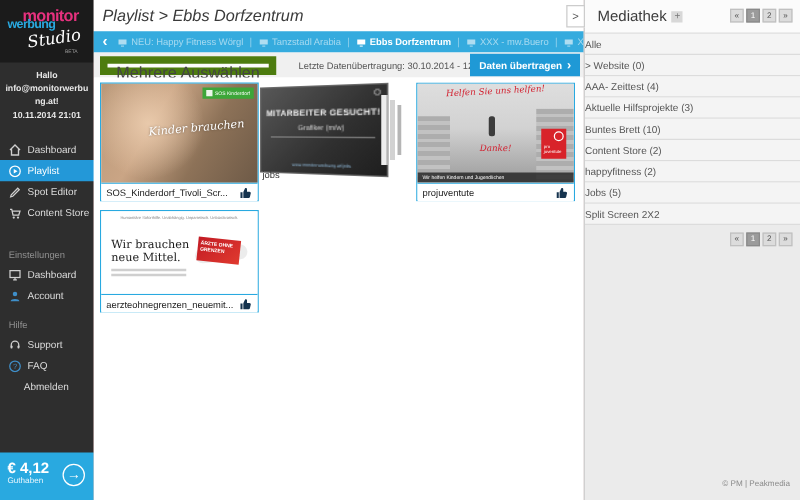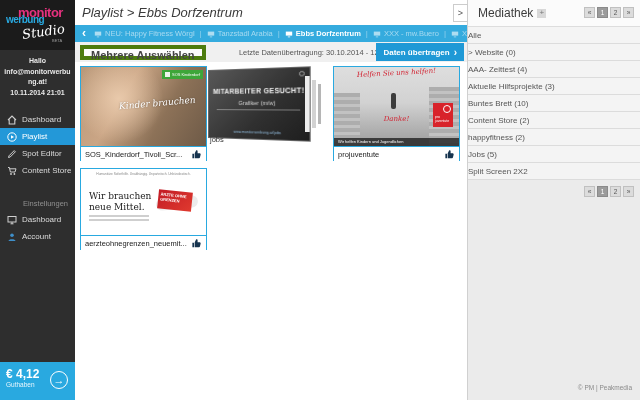--- a/index.html
+++ b/index.html
@@ -12,41 +12,41 @@
   .logo-block { position:relative; height:50px; background:#1b1b1b; overflow:hidden; }
   .logo-monitor { position:absolute; left:18px; top:5px; font-size:13px; font-weight:bold; color:#e6317e; letter-spacing:-0.5px; }
   .logo-werbung { position:absolute; left:6px; top:14px; font-size:10px; font-weight:bold; color:#29a9e0; letter-spacing:-0.5px; }
   .logo-studio { position:absolute; left:22px; top:24px; font-size:13px; font-style:italic; font-family:"DejaVu Serif", serif; color:#fff; transform:rotate(-8deg); }
   .logo-beta { position:absolute; left:52px; top:38px; font-size:4px; color:#999; }
   .user-block { padding:6px 3px 0 3px; text-align:center; font-size:7px; font-weight:bold; color:#e8e8e8; line-height:1.5; }
   .nav { position:absolute; left:0; top:100px; width:88px;margin-top:11px; }
   .nav-item { display:flex; align-items:center; gap:5px; height:17px; padding-left:7px; font-size:8px; color:#dcdcdc; cursor:pointer; }
   .nav-item.active { background:#2398d8; color:#fff; }
   .nav-item svg { flex:0 0 auto; }
-  .side-section { position:absolute; left:0; width:68px;text-align:right; }
+  .side-section { position:absolute; left:0; width:68px; }
   .section-title { padding-left:7px; font-size:7.5px; color:#8f8f8f; height:14px; line-height:14px; }
   .logout { padding-left:19px; font-size:8px; color:#dcdcdc; height:17px; line-height:17px; cursor:pointer; }
   .balance { position:absolute; left:0; bottom:0; width:75px; height:38px; background:#29a9e0; color:#fff; padding:5px 6px; }
   .balance-amount { font-size:12px; font-weight:bold; }
   .balance-label { font-size:6.5px; color:#e8f6fd; }
   .balance-arrow { position:absolute; right:7px; top:9px; width:18px; height:18px; border:1px solid #fff; border-radius:50%; text-align:center; line-height:17px; font-size:11px; color:#fff; cursor:pointer; }
 
   
   .main { position:absolute; left:75px; top:0; width:392px; height:400px; background:#fff; }
   .main-header { height:25px; background:#fff; display:flex; align-items:center; padding-left:7px; }
   .main-title { font-size:13px; color:#3a3a3a;font-style:italic; }
   .tabbar { height:17px; background:#35abde; display:flex; align-items:center; padding:0 4px; color:#fff; overflow:hidden; white-space:nowrap; }
   .tab-chev { font-size:12px; font-weight:bold; color:#fff; padding:0 3px; cursor:pointer; line-height:15px; }
   .tab { display:flex; align-items:center; gap:3px; padding:0 5px; font-size:7.5px; color:rgba(255,255,255,0.55); cursor:pointer; }
   .tab.active { color:#fff; font-weight:bold; }
   .tab-sep { color:rgba(255,255,255,0.45); font-size:8px; }
   .tab svg { opacity:.6; }
   .tab.active svg { opacity:1; }
   .toolbar { height:20px; background:#f0f0f0; display:flex; align-items:center; padding-left:5px; position:relative; }
-  .btn-multi { height:15px; background:#fcfcfc; border:4px solid #4d7c0f; font-size:11px; color:#444; padding:0 7px; line-height:13px; cursor:pointer;font-weight:bold; }
+  .btn-multi { height:15px; background:#fcfcfc; border:6px solid #4d7c0f; font-size:13px; color:#444; padding:0 7px; line-height:13px; cursor:pointer; }
   .last-transfer { position:absolute; right:78px; font-size:7.5px; color:#555; }
   .btn-transfer { position:absolute; right:3px; top:1px; height:18px; background:#1f99d6; color:#fff; border:none; font-size:8px; font-weight:bold; padding:0 7px; cursor:pointer; display:flex; align-items:center; gap:4px; }
   .btn-transfer .chev { font-size:10px; font-weight:bold; }
   .content { position:relative; width:392px; height:338px; background:#fff; }
 
   
   .tile { position:absolute; border:1px solid #29a9e0; background:#fff; }
   .tile-img { position:relative; overflow:hidden; }
   .tile-caption { height:15px; border-top:1px solid #29a9e0; background:#fff; display:flex; align-items:center; padding:0 4px; }
   .tile-caption .cap-text { font-size:7.5px; color:#222; flex:1; overflow:hidden; white-space:nowrap; }
@@ -172,20 +172,39 @@
       </div>
       <div class="nav-item">
         <svg width="10" height="10" viewBox="0 0 10 10">
             <circle cx="5" cy="3.2" r="1.8" fill="#3f8fc9"></circle>
             <path d="M1.5 9 C1.5 6.6 8.5 6.6 8.5 9 Z" fill="#3f8fc9"></path>
           </svg>
         <span>Account</span>
       </div>
     </div>
 
+    <div class="side-section" style="top:253px;">
+      <div class="section-title">Hilfe</div>
+      <div class="nav-item">
+        <svg width="10" height="10" viewBox="0 0 10 10">
+            <path d="M2 6 V4.8 a3 3 0 0 1 6 0 V6" fill="none" stroke="#cfcfcf" stroke-width="1"></path>
+            <rect x="1.4" y="5.4" width="1.6" height="2.4" rx="0.6" fill="#cfcfcf"></rect>
+            <rect x="7" y="5.4" width="1.6" height="2.4" rx="0.6" fill="#cfcfcf"></rect>
+          </svg>
+        <span>Support</span>
+      </div>
+      <div class="nav-item">
+        <svg width="10" height="10" viewBox="0 0 10 10">
+            <circle cx="5" cy="5" r="4.2" fill="none" stroke="#3f8fc9" stroke-width="1"></circle>
+            <text x="5" y="7" font-size="6" fill="#3f8fc9" text-anchor="middle" font-family="Liberation Sans, sans-serif">?</text>
+          </svg>
+        <span>FAQ</span>
+      </div>
+      <div class="logout">Abmelden</div>
+    </div>
 
     <div class="balance">
       <div class="balance-amount">€ 4,12</div>
       <div class="balance-label">Guthaben</div>
       <div class="balance-arrow">→</div>
     </div>
   </div>
 
   <div class="main">
     <div class="main-header">

